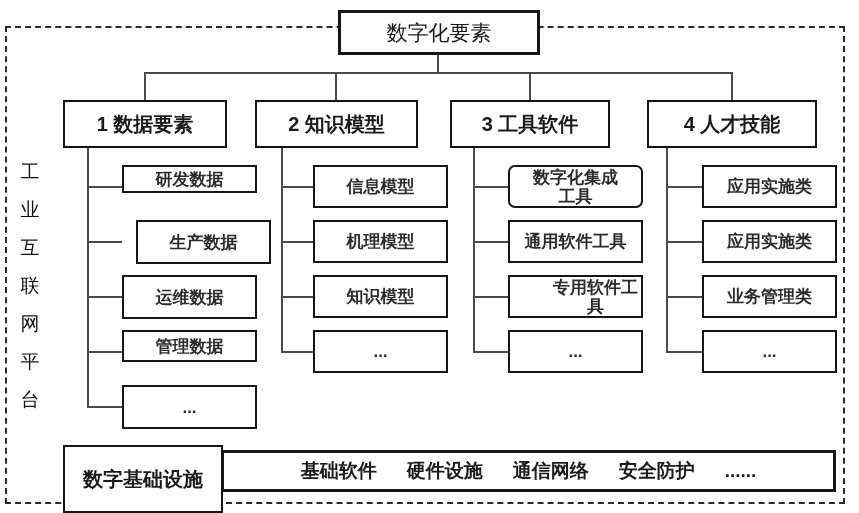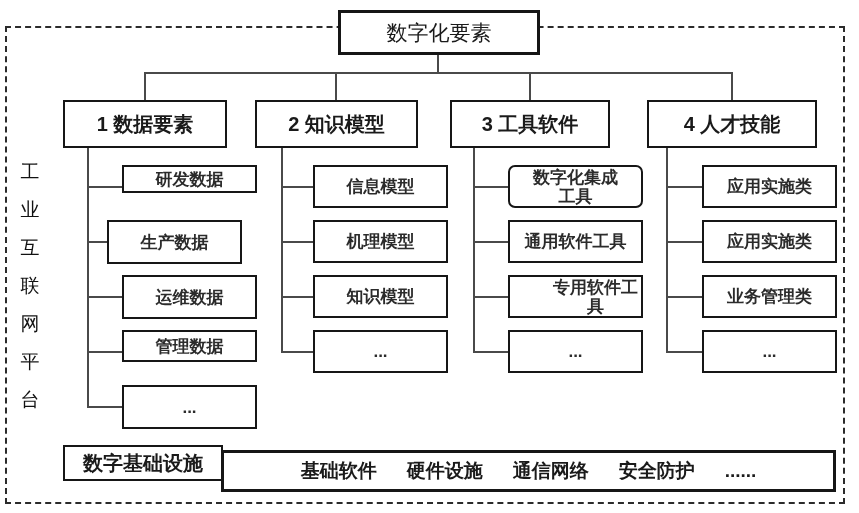--- a/index.html
+++ b/index.html
@@ -60,21 +60,21 @@
   .platform-label {
     left: 12px; top: 153px; width: 36px;
     font-size: 19px; font-weight: normal;
     line-height: 38px;
     text-align: center;
     word-break: break-all;
     color: #111;
     z-index: 2;
   }
   .infra-label-box {
-    left: 63px; top: 445px; width: 160px; height: 36px;
+    left: 63px; top: 445px; width: 160px; height: 68px;
     font-size: 20px; font-weight: bold;
     z-index: 4;
   }
   .infra-bar {
     left: 221px; top: 450px; width: 615px; height: 42px;
     border-width: 3px;
     z-index: 3;
     gap: 30px;
     font-size: 19px; font-weight: bold;
   }
@@ -104,21 +104,21 @@
   <div class="abs node header-node" style="left:647px; width:170px;">4 人才技能</div>
 
   <div class="abs line" style="left:87px; top:147px; width:2px; height:261px;"></div>
   <div class="abs line" style="left:87px; top:186px; width:35px; height:2px;"></div>
   <div class="abs line" style="left:87px; top:241px; width:35px; height:2px;"></div>
   <div class="abs line" style="left:87px; top:296px; width:35px; height:2px;"></div>
   <div class="abs line" style="left:87px; top:351px; width:35px; height:2px;"></div>
   <div class="abs line" style="left:87px; top:406px; width:35px; height:2px;"></div>
 
   <div class="abs node child-node" style="left:122px; top:165px; height:28px;">研发数据</div>
-  <div class="abs node child-node" style="left:107px; top:220px; height:44px;">生产数据</div>
+  <div class="abs node child-node" style="left:136px; top:220px; height:44px;">生产数据</div>
   <div class="abs node child-node" style="left:122px; top:275px; height:44px;">运维数据</div>
   <div class="abs node child-node" style="left:122px; top:330px; height:32px;">管理数据</div>
   <div class="abs node child-node" style="left:122px; top:385px; height:44px;">...</div>
 
   <div class="abs line" style="left:281px; top:147px; width:2px; height:206px;"></div>
   <div class="abs line" style="left:281px; top:186px; width:32px; height:2px;"></div>
   <div class="abs line" style="left:281px; top:241px; width:32px; height:2px;"></div>
   <div class="abs line" style="left:281px; top:296px; width:32px; height:2px;"></div>
   <div class="abs line" style="left:281px; top:351px; width:32px; height:2px;"></div>
 

